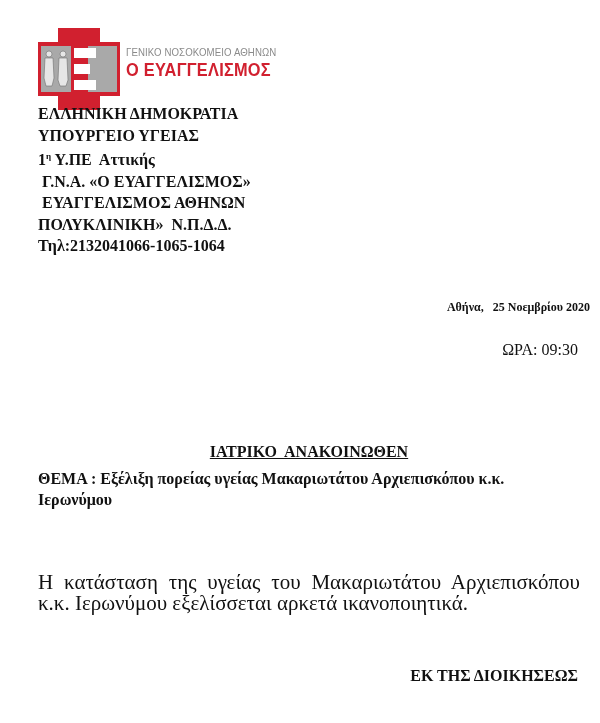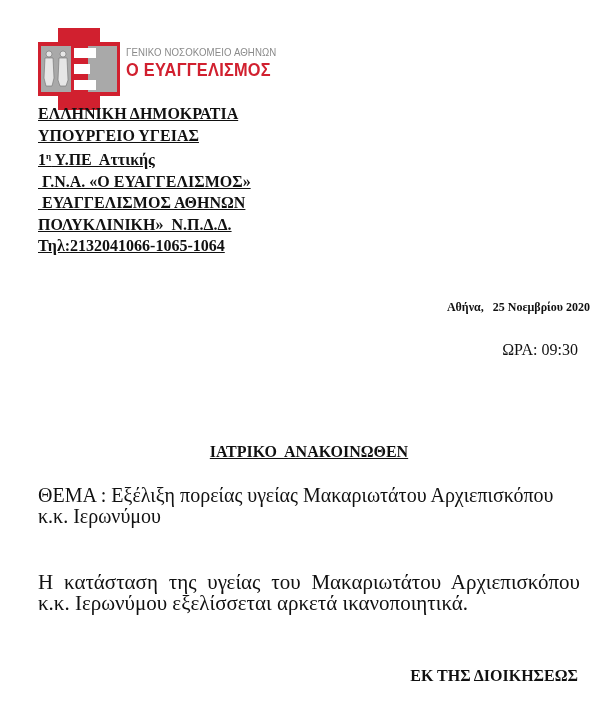--- a/index.html
+++ b/index.html
@@ -60,21 +60,21 @@
 
     
     .authority {
       position: absolute;
       left: 38px;
       top: 103px;
       font-size: 16px;
       font-weight: bold;
       line-height: 21.5px;
     }
-    .authority div { white-space: pre; text-decoration: underline; }
+    .authority div { white-space: pre; }
     .sup {
       font-size: 9px;
       vertical-align: 6px;
     }
 
     
     .date {
       position: absolute;
       right: 10px;
       top: 300px;
@@ -103,23 +103,23 @@
       white-space: pre;
       padding-left: 18px;
       box-sizing: border-box;
     }
 
     
     .subject {
       position: absolute;
       left: 38px;
       width: 540px;
-      top: 485px;
-      font-size: 20px;
-      font-weight: normal;
+      top: 468px;
+      font-size: 16px;
+      font-weight: bold;
       line-height: 21px;
     }
 
     
     .body-text {
       position: absolute;
       left: 38px;
       width: 542px;
       top: 572px;
       font-size: 21px;

